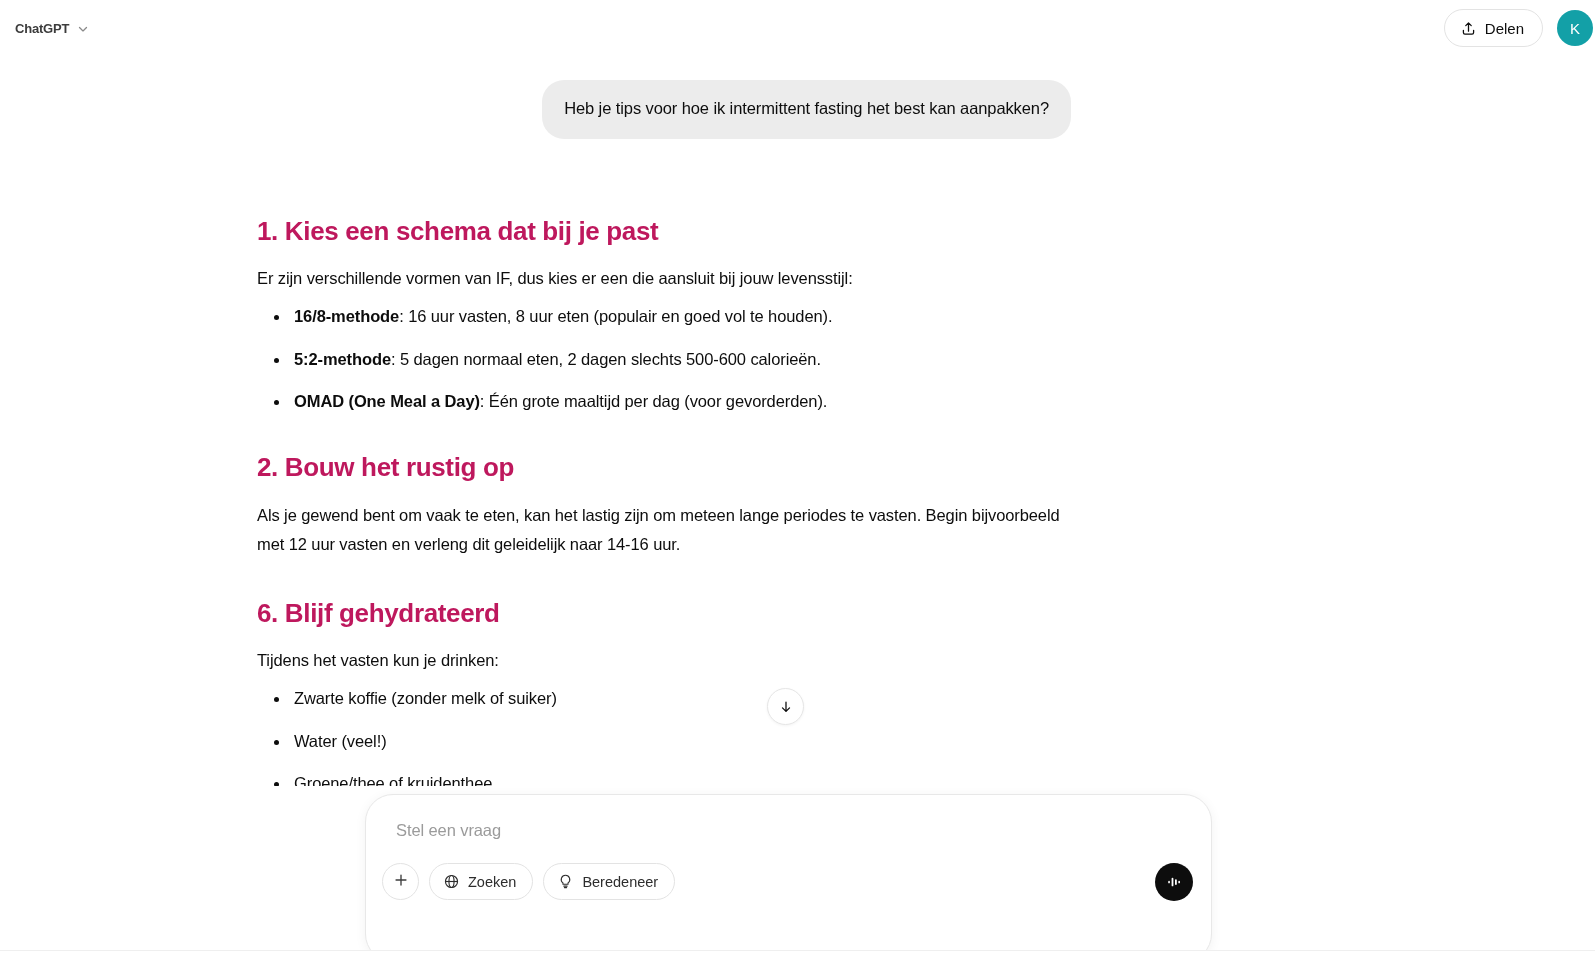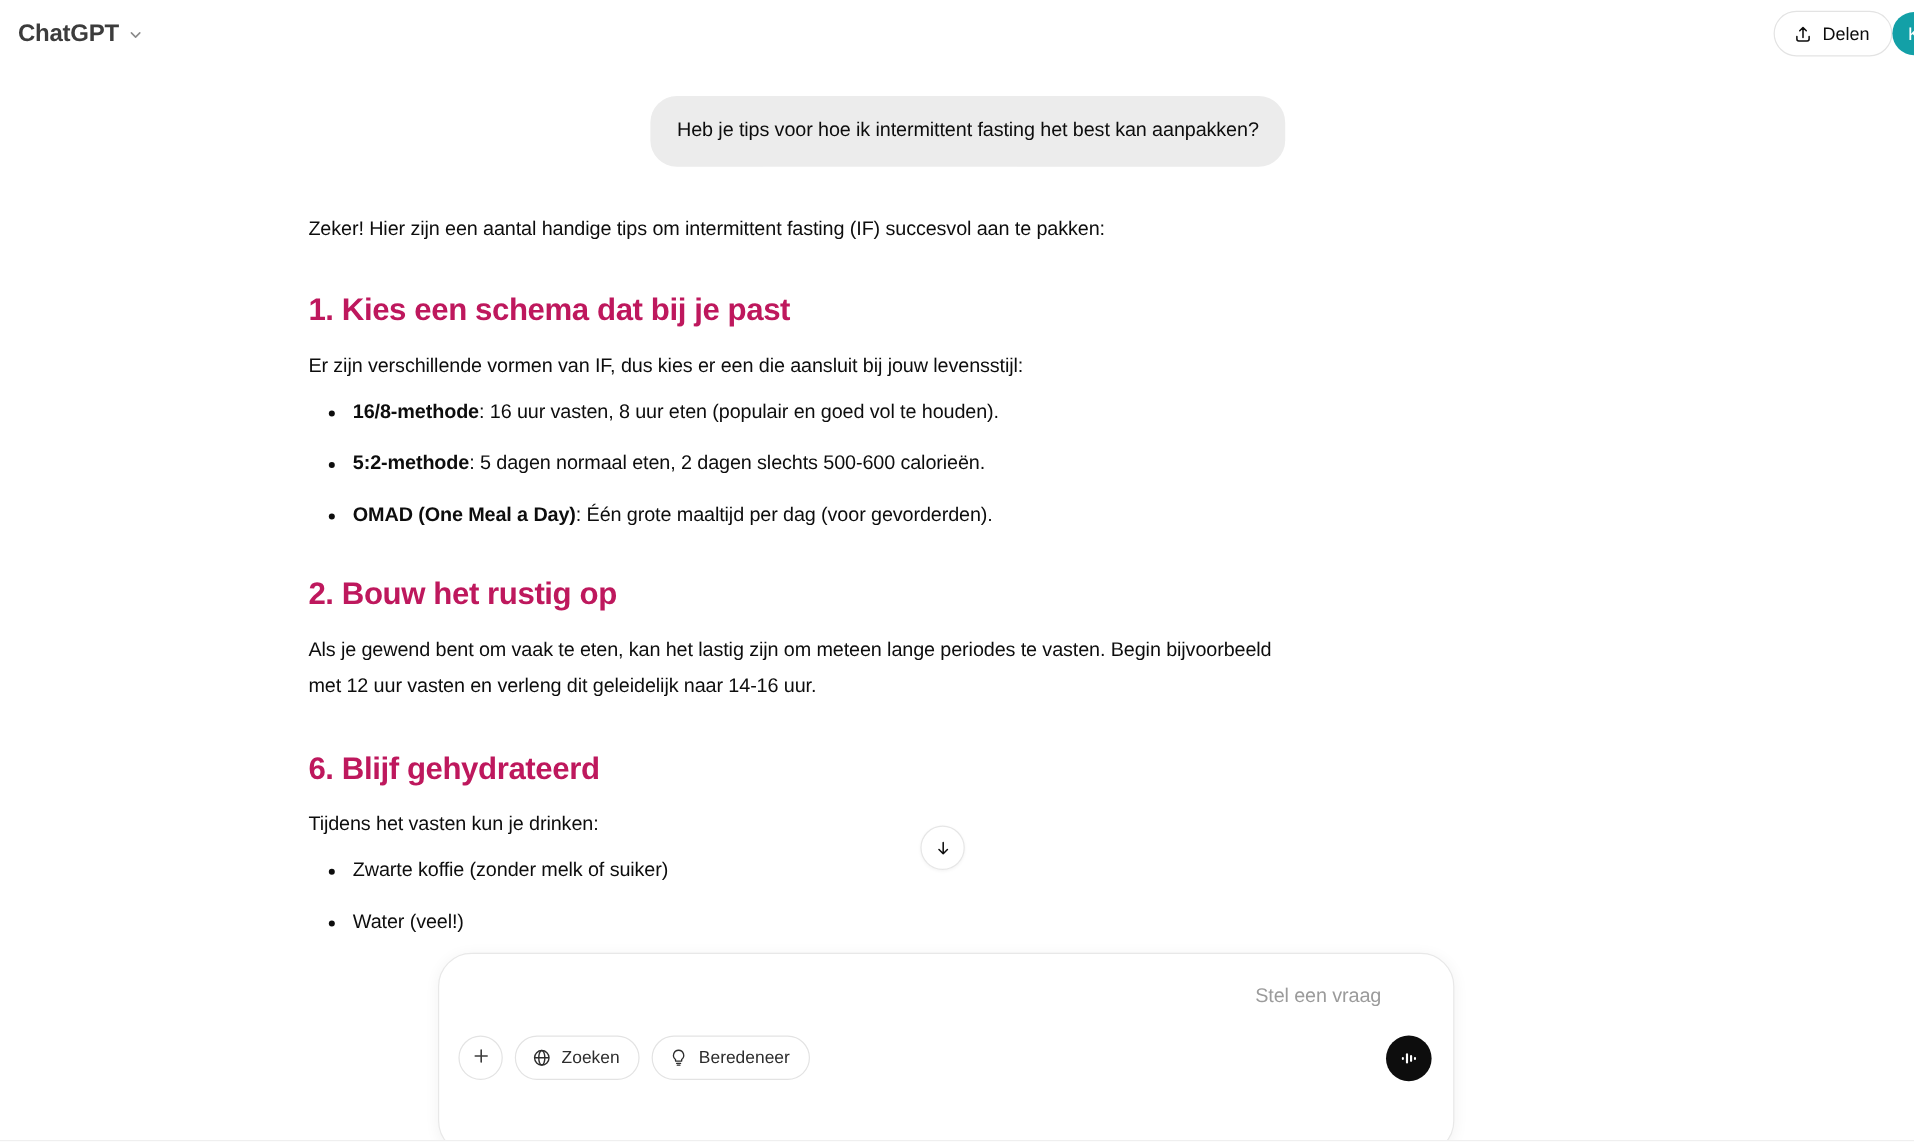--- a/index.html
+++ b/index.html
@@ -35,39 +35,40 @@
   .brand {
     display: flex;
     align-items: center;
     gap: 7px;
     margin-left: 13px;
     padding: 4px 8px 4px 2px;
     border-radius: 8px;
     cursor: pointer;
   }
   .brand-name {
-    font-size: 20px;
+    font-size: 13px;
     font-weight: 600;
     letter-spacing: -0.2px;
     color: #3c3c3c;
     line-height: 1;
   }
   .chev {
     width: 14px; height: 14px;
     display: inline-block;
     position: relative;
     top: 1px;
   }
   .chev svg { display: block; }
 
   .topbar-right {
     margin-left: auto;
     display: flex;
     align-items: center;
-    padding-right: 0;
+    gap: 14px;
+    padding-right: 20px;
   }
 
   .share-btn {
     display: flex;
     align-items: center;
     gap: 8px;
     height: 38px;
     padding: 0 18px 0 15px;
     border: 1px solid #e3e3e3;
     border-radius: 999px;
@@ -218,21 +219,20 @@
     top: 18px;
     right: 60px;
     height: 34px;
     border: none;
     outline: none;
     background: transparent;
     font-family: "Liberation Sans", sans-serif;
     font-size: 16.5px;
     color: #0d0d0d;
     letter-spacing: -0.1px;
-    text-align: right;
   }
   .composer-input::placeholder { color: #9b9b9b; }
 
   .composer-tools {
     position: absolute;
     left: 16px;
     top: 68px;
     display: flex;
     align-items: center;
     gap: 10px;
@@ -327,21 +327,20 @@
 
   <div class="thread">
     <div class="thread-inner">
 
       <div class="user-row">
         <div class="user-bubble">Heb je tips voor hoe ik intermittent fasting het best kan aanpakken?</div>
       </div>
 
       <div class="assistant">
 
-        <p class="intro">Zeker! Hier zijn een aantal handige tips om intermittent fasting (IF) succesvol aan te pakken:</p>
 
         <h3>1. Kies een schema dat bij je past</h3>
         <p class="lead">Er zijn verschillende vormen van IF, dus kies er een die aansluit bij jouw levensstijl:</p>
         <ul>
           <li>
             <b>16/8-methode</b><span>: 16 uur vasten, 8 uur eten (populair en goed vol te houden).</span>
           </li>
           <li>
             <b>5:2-methode</b><span>: 5 dagen normaal eten, 2 dagen slechts 500-600 calorieën.</span>
           </li>

